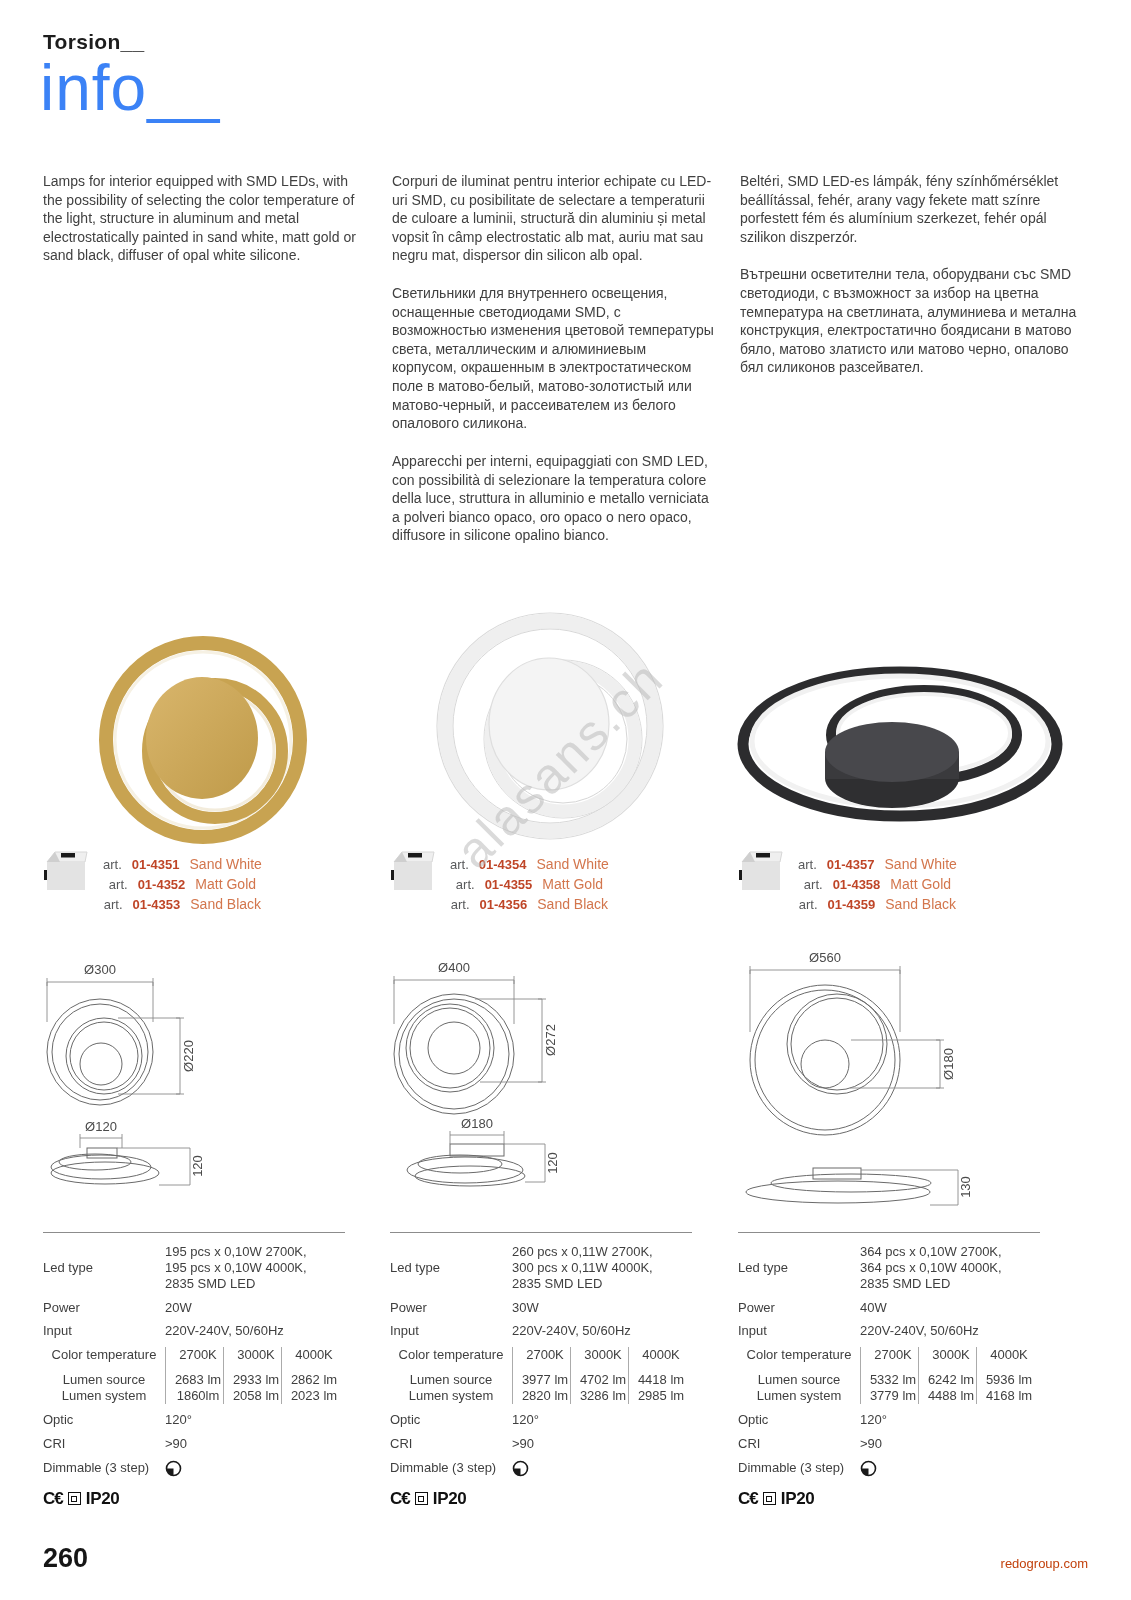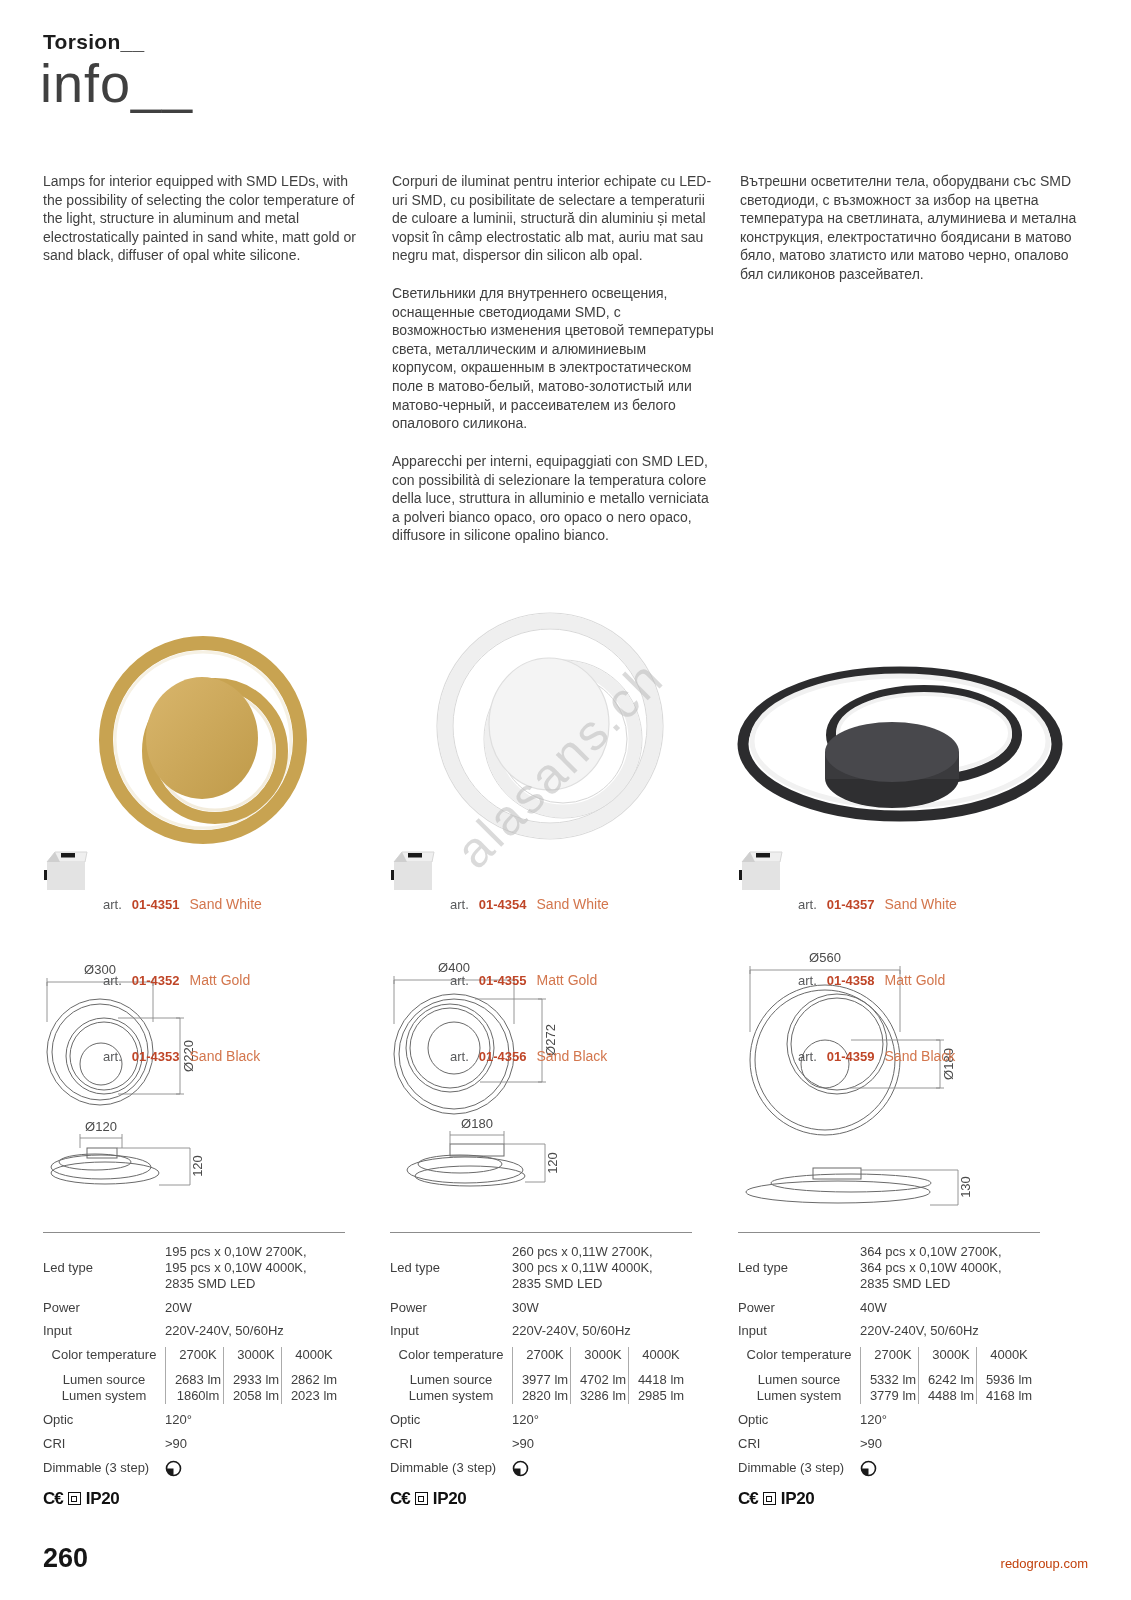--- a/index.html
+++ b/index.html
@@ -1,42 +1,42 @@
 <!DOCTYPE html>
 <html><head>
 <meta charset="utf-8">
 <style>
   html,body{margin:0;padding:0;background:#ffffff;}
   .page{position:relative;width:1131px;height:1600px;background:#fff;overflow:hidden;
         font-family:"Liberation Sans",sans-serif;color:#3f3f3f;}
 
   .brand{position:absolute;left:43px;top:30px;font-size:21px;font-weight:700;color:#1d1d1d;letter-spacing:.3px;}
-  .title{position:absolute;left:40px;top:56px;font-size:54px;font-weight:300;color:#404040;letter-spacing:1px;line-height:1;text-align:right;}
+  .title{position:absolute;left:40px;top:56px;font-size:64px;font-weight:300;color:#3b82f6;letter-spacing:1px;line-height:1;text-align:right;}
 
   .intro-col{position:absolute;top:172px;}
   .intro-col.c1{left:43px;width:322px;}
   .intro-col.c2{left:392px;width:322px;}
   .intro-col.c3{left:740px;width:350px;}
   .intro-col p{margin:0 0 19px 0;font-size:14px;line-height:1.33;color:#404040;}
 
   .photo{position:absolute;z-index:1;}
   .photo1{left:55px;top:618px;}
   .photo2{left:398px;top:596px;}
   .photo3{left:700px;top:648px;}
 
   .watermark{position:absolute;left:330px;top:735px;width:460px;text-align:center;z-index:3;
              font-size:50px;letter-spacing:3px;color:#bcbcbc;opacity:.55;transform:rotate(-45deg);
              pointer-events:none;}
 
   .art-block{position:absolute;top:848px;display:flex;gap:14px;align-items:flex-start;z-index:2;}
-  .art-rows{display:flex;flex-direction:column;gap:20px;padding-top:8px;}
+  .art-rows{display:flex;flex-direction:column;gap:4px;padding-top:8px;align-items:center;}
   .art-row{display:flex;align-items:baseline;gap:10px;white-space:nowrap;}
   .art-label{font-size:13px;color:#58595b;}
   .art-code{font-size:13px;font-weight:700;color:#bf4527;}
-  .art-finish{font-size:14px;color:#d3764d;margin-top:40px;}
+  .art-finish{font-size:14px;color:#d3764d;}
 
   .dim-drawing{position:absolute;z-index:1;}
   .dd1{left:43px;top:952px;}
   .dd2{left:390px;top:952px;}
   .dd3{left:733px;top:942px;}
   .dim-drawing line, .dim-drawing circle, .dim-drawing ellipse, .dim-drawing rect, .dim-drawing path{
      fill:none;stroke:#6a6a6a;stroke-width:1;}
   .dim-drawing .dim{stroke:#8a8a8a;stroke-width:.9;}
   .dim-drawing text{fill:#4a4a4a;font-size:13px;font-family:"Liberation Sans",sans-serif;stroke:none;}
 
@@ -71,20 +71,21 @@
 
   <div class="intro-col c1">
     <p>Lamps for interior equipped with SMD LEDs, with the possibility of selecting the color temperature of the light, structure in aluminum and metal electrostatically painted in sand white, matt gold or sand black, diffuser of opal white silicone.</p>
   </div>
   <div class="intro-col c2">
     <p>Corpuri de iluminat pentru interior echipate cu LED-uri SMD, cu posibilitate de selectare a temperaturii de culoare a luminii, structură din aluminiu și metal vopsit în câmp electrostatic alb mat, auriu mat sau negru mat, dispersor din silicon alb opal.</p>
     <p>Светильники для внутреннего освещения, оснащенные светодиодами SMD, с возможностью изменения цветовой температуры света, металлическим и алюминиевым корпусом, окрашенным в электростатическом поле в матово-белый, матово-золотистый или матово-черный, и рассеивателем из белого опалового силикона.</p>
     <p>Apparecchi per interni, equipaggiati con SMD LED, con possibilità di selezionare la temperatura colore della luce, struttura in alluminio e metallo verniciata a polveri bianco opaco, oro opaco o nero opaco, diffusore in silicone opalino bianco.</p>
   </div>
   <div class="intro-col c3">
+    <p>Beltéri, SMD LED-es lámpák, fény színhőmérséklet beállítással, fehér, arany vagy fekete matt színre porfestett fém és alumínium szerkezet, fehér opál szilikon diszperzór.</p>
     <p>Вътрешни осветителни тела, оборудвани със SMD светодиоди, с възможност за избор на цветна температура на светлината, алуминиева и метална конструкция, електростатично боядисани в матово бяло, матово златисто или матово черно, опалово бял силиконов разсейвател.</p>
   </div>
 
   <svg class="photo photo1" width="290" height="250" viewBox="0 0 290 250">
     <defs>
       <linearGradient id="gold" x1="0" y1="0" x2="1" y2="1">
         <stop offset="0" stop-color="#d9b66c"></stop>
           <stop offset="1" stop-color="#bf9a49"></stop>
       </linearGradient>
     </defs>

